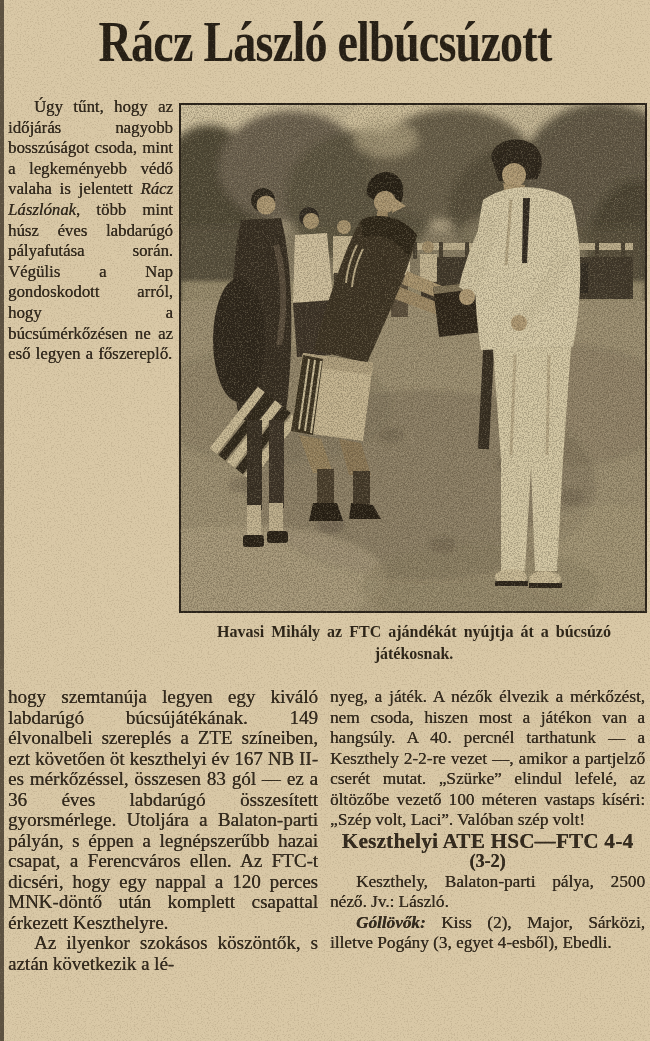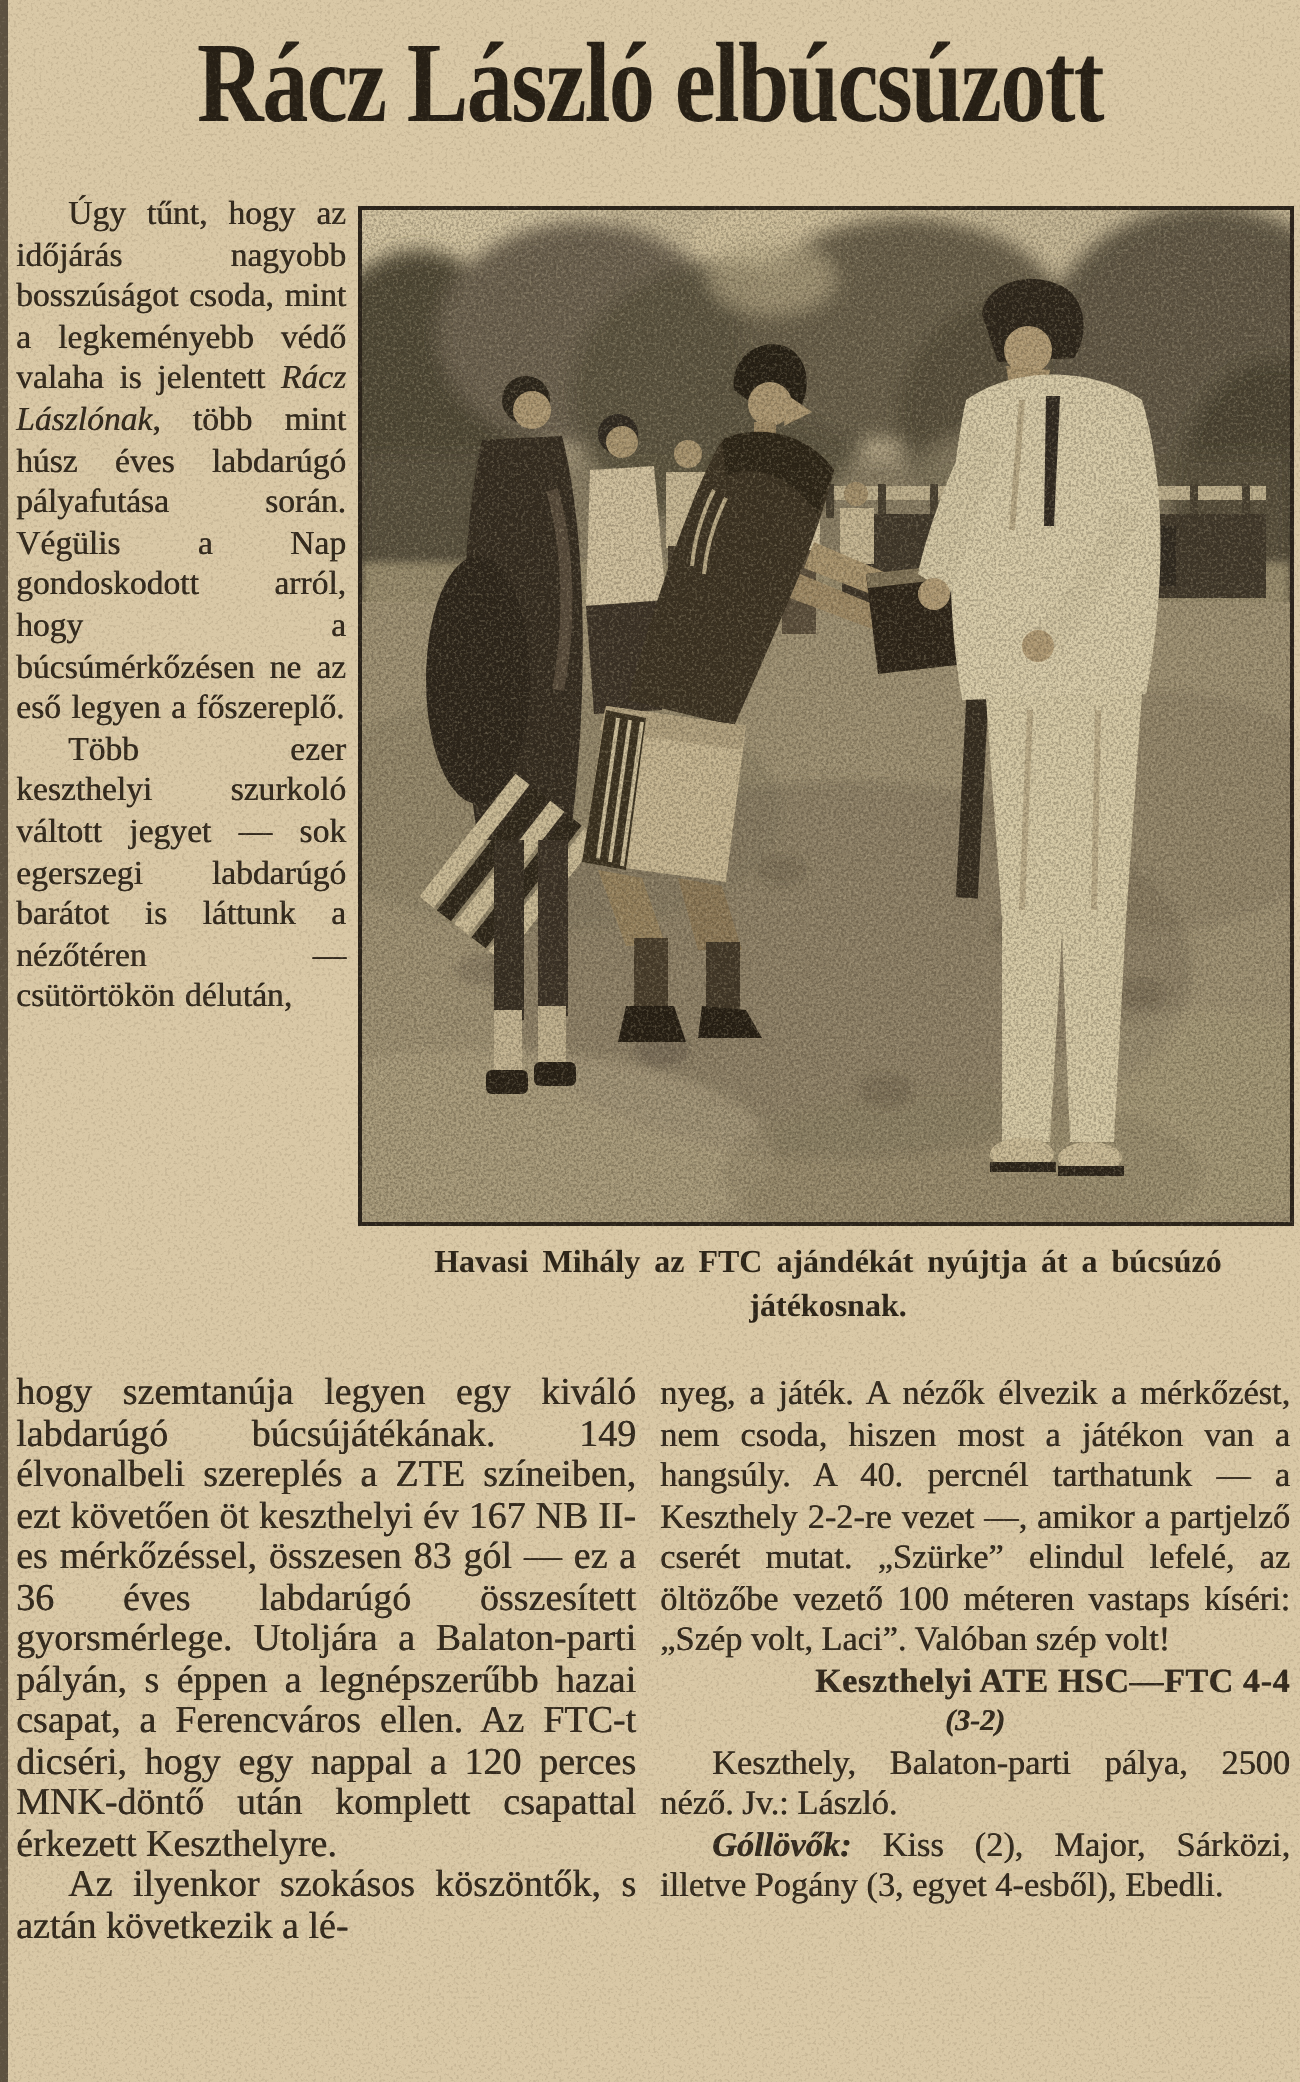--- a/index.html
+++ b/index.html
@@ -26,34 +26,33 @@
   .photo-frame{
     position:absolute;left:179px;top:103px;width:464px;height:506px;margin:0;
     border:2px solid #2a231a;background:#b7aa8a;z-index:2;
   }
   .photo-frame svg{display:block;}
   .caption{
     position:absolute;left:190px;top:621px;width:448px;margin:0;
     font-size:16px;font-weight:700;line-height:21.5px;text-align:center;
     color:#2c2418;word-spacing:3px;z-index:2;
   }
-  .score-main{font-weight:700;font-size:17px;letter-spacing:.3px;text-align:right;}
-  .score-sub{font-weight:700;font-size:15px;text-align:center;text-indent:0;font-style:italic;}
+  .score-main{font-weight:700;font-size:21px;letter-spacing:.3px;text-align:center;}
+  .score-sub{font-weight:700;font-size:18px;text-align:center;text-indent:0;}
   .scorers-label{font-weight:700;}
 </style>
 </head>
 <body>
 
 <div class="edge-strip"></div>
 
 <h1 class="title">Rácz László elbúcsúzott</h1>
 
 <div class="col col-narrow">
   <p class="indent"><span>Úgy tűnt, hogy az időjárás nagyobb bosszúságot csoda, mint a legkeményebb védő valaha is jelentett </span><i>Rácz Lászlónak</i><span>, több mint húsz éves labdarúgó pályafutása során. Végülis a Nap gondoskodott arról, hogy a búcsúmérkőzésen ne az eső legyen a főszereplő.</span></p>
-  <p class="indent">Több ezer keszthelyi szurkoló váltott jegyet — sok egerszegi labdarúgó barátot is láttunk a nézőtéren — csütörtökön délután,</p>
 </div>
 
 <figure class="photo-frame">
   <svg viewBox="0 0 464 506" width="464" height="506">
     <defs>
       <filter id="soft">
           <feGaussianBlur stdDeviation="4.5"></feGaussianBlur>
         </filter>
       <filter id="soft2">
           <feGaussianBlur stdDeviation="2"></feGaussianBlur>

